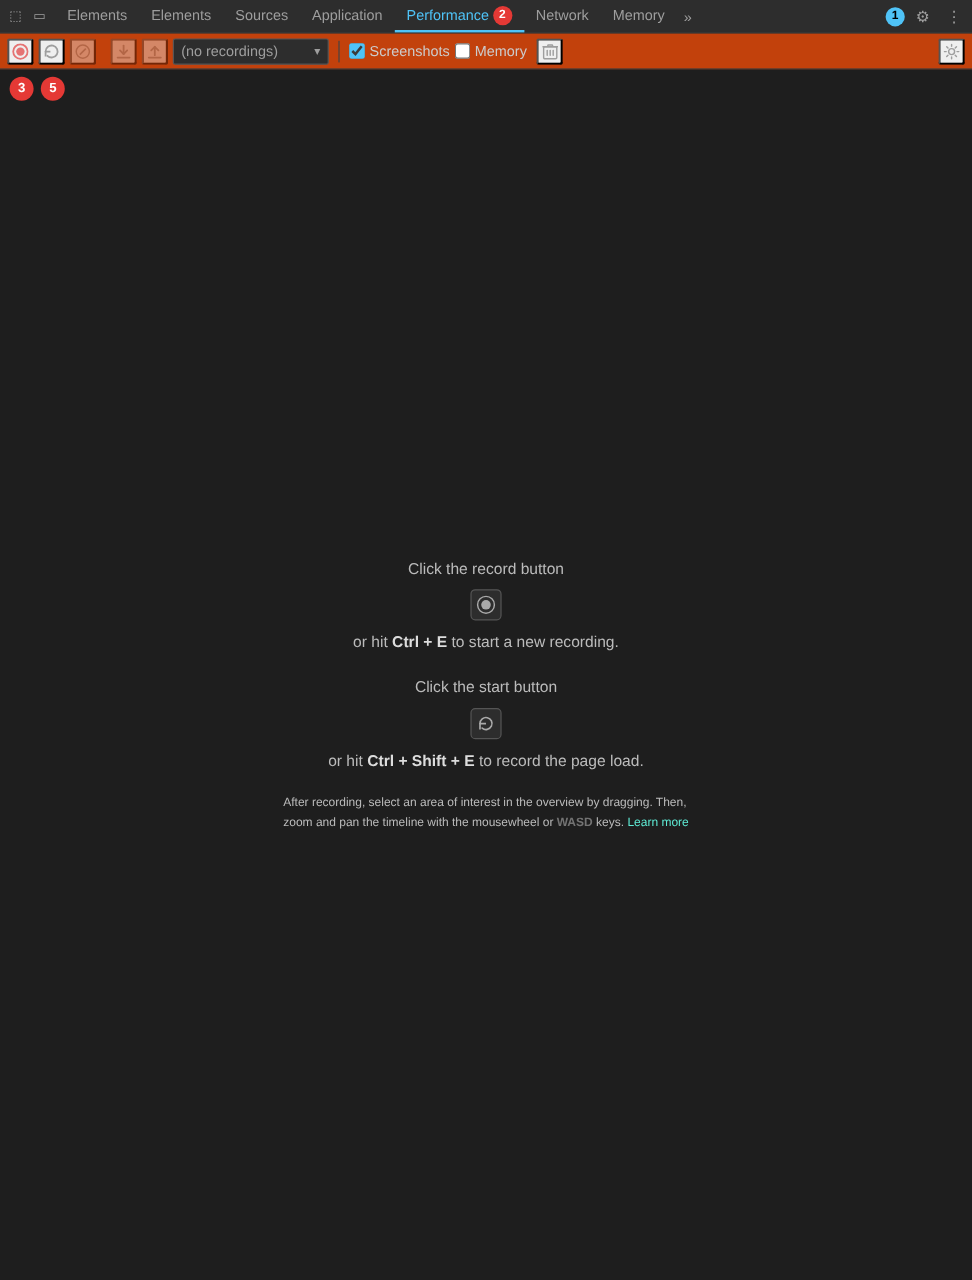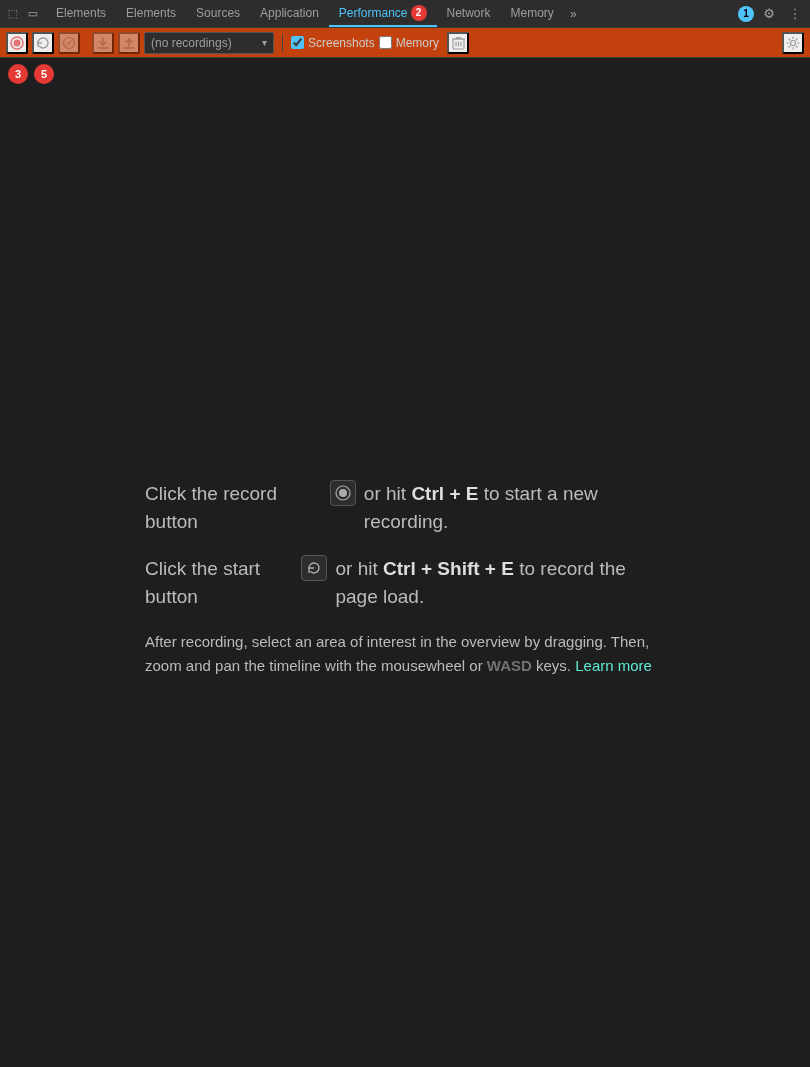--- a/index.html
+++ b/index.html
@@ -237,25 +237,26 @@
 
     .instructions {
       display: flex;
       flex-direction: column;
       gap: 18px;
       max-width: 520px;
     }
 
     .instruction-row {
       display: flex;
-      align-items: flex-start;
+      align-items: center;
       gap: 8px;
       color: #bbb;
-      font-size: 19px;
+      font-size: 13px;
       line-height: 1.5;
+      flex-direction: column;
     }
 
     .inline-icon {
       display: inline-flex;
       align-items: center;
       justify-content: center;
       width: 26px;
       height: 26px;
       border: 1px solid #555;
       border-radius: 4px;
@@ -268,21 +269,21 @@
       height: 16px;
     }
 
     .kbd {
       font-weight: bold;
       color: #ddd;
     }
 
     .after-recording-text {
       color: #bbb;
-      font-size: 15px;
+      font-size: 10px;
       line-height: 1.6;
       max-width: 520px;
     }
 
     .learn-more-link {
       color: #5eead4;
       text-decoration: none;
       cursor: pointer;
     }
 

